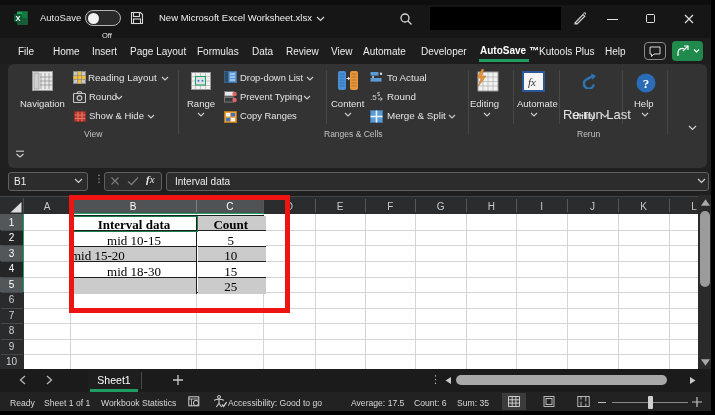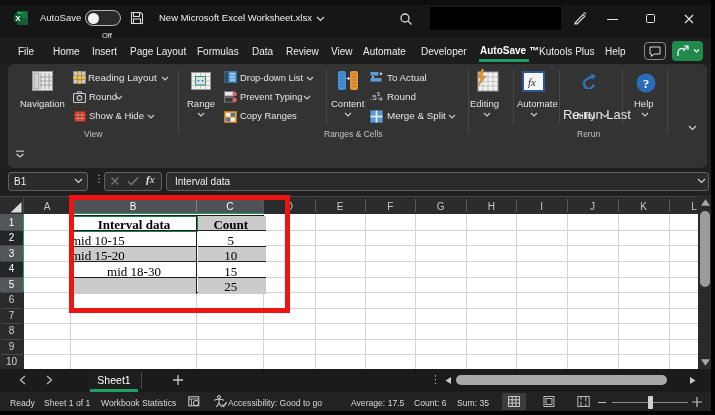--- a/index.html
+++ b/index.html
@@ -379,21 +379,21 @@
     <div class="abs" style="left:127px;top:15.6px;width:67.5px;height:15.55px;background:#ffffff;border-bottom:1px solid #1f1f1f;"></div>
     <div class="abs" style="left:0;top:31.1px;width:126px;height:15.55px;background:#cbcbcb;border-right:1px solid #1f1f1f;border-bottom:1px solid #1f1f1f;"></div>
     <div class="abs" style="left:127px;top:31.1px;width:67.5px;height:15.55px;background:#cbcbcb;border-bottom:1px solid #1f1f1f;"></div>
     <div class="abs" style="left:0;top:46.7px;width:126px;height:15.55px;background:#ffffff;border-right:1px solid #1f1f1f;border-bottom:1px solid #1f1f1f;"></div>
     <div class="abs" style="left:127px;top:46.7px;width:67.5px;height:15.55px;background:#ffffff;border-bottom:1px solid #1f1f1f;"></div>
     <div class="abs" style="left:0;top:62.2px;width:126px;height:15.55px;background:#cbcbcb;border-right:1px solid #1f1f1f;"></div>
     <div class="abs" style="left:127px;top:62.2px;width:67.5px;height:15.55px;background:#cbcbcb;"></div>
     <div class="abs" style="left:-1px;top:0.3px;width:128px;height:16.4px;border:1.8px solid #1a7f4b;"></div>
     <div class="txt" style="left:0;top:1.2px;width:126px;text-align:center;font-size:13px;font-weight:bold;color:#000;">Interval data</div>
     <div class="txt" style="left:126px;top:1.2px;width:67.5px;text-align:center;font-size:13px;font-weight:bold;color:#000;">Count</div>
-    <div class="txt" style="left:0;top:16.8px;width:126px;font-size:13px;color:#000;">mid 10-15</div>
+    <div class="txt" style="left:0;top:16.8px;width:126px;text-align:center;font-size:13px;color:#000;">mid 10-15</div>
     <div class="txt" style="left:126px;top:16.8px;width:67.5px;text-align:center;font-size:13px;color:#000;">5</div>
     <div class="txt" style="left:0;top:32.3px;width:126px;font-size:13px;color:#000;">mid 15-20</div>
     <div class="txt" style="left:126px;top:32.3px;width:67.5px;text-align:center;font-size:13px;color:#000;">10</div>
     <div class="txt" style="left:0;top:47.9px;width:126px;text-align:center;font-size:13px;color:#000;">mid 18-30</div>
     <div class="txt" style="left:126px;top:47.9px;width:67.5px;text-align:center;font-size:13px;color:#000;">15</div>
     <div class="txt" style="left:126px;top:63.4px;width:67.5px;text-align:center;font-size:13px;color:#000;">25</div>
   </div>
   <div class="abs" style="left:69px;top:195px;width:220.5px;height:118.3px;border:5px solid #ee1412;"></div>
   <div class="abs" style="left:698px;top:195px;width:13px;height:174px;background:#2a2a2a;"></div>
   <svg class="abs" style="left:699.5px;top:198px;" width="11" height="9" viewBox="0 0 11 9">

